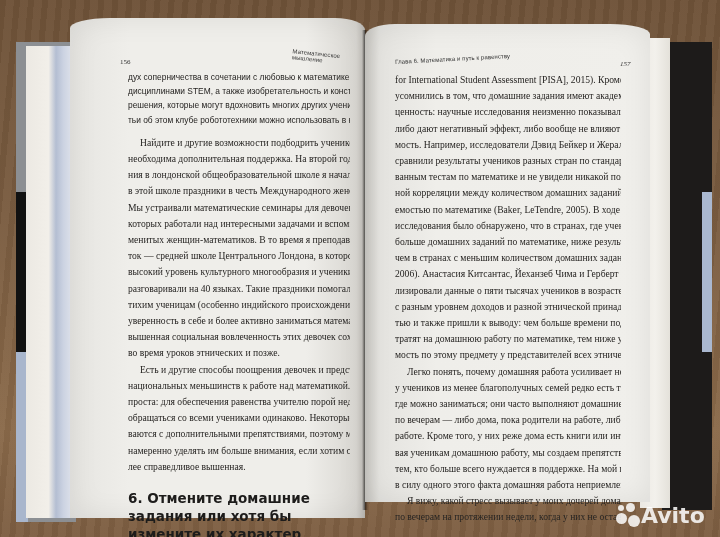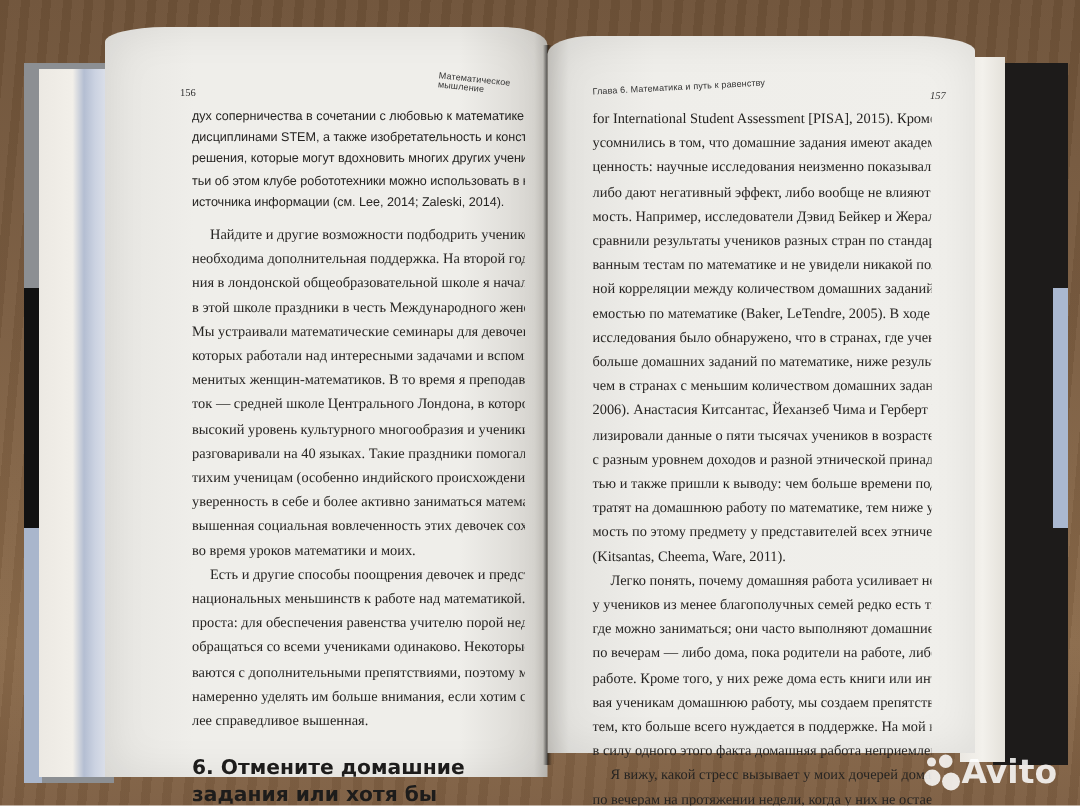--- a/index.html
+++ b/index.html
@@ -96,38 +96,37 @@
 <div class="page page-left">
   <div class="folio" style="left:50px; top:40px;">156</div>
   <div class="running-head" style="left:222px; top:34px; transform:rotate(6deg);">Математическое мышление</div>
 
   <div class="body-text" style="left:58px; top:52px; width:222px;">
     <p class="sans-small">
       <span class="line">дух соперничества в сочетании с любовью к математике и другим</span>
       <span class="line">дисциплинами STEM, а также изобретательность и конструктивные</span>
       <span class="line">решения, которые могут вдохновить многих других учеников. Ста-</span>
       <span class="line">тьи об этом клубе робототехники можно использовать в качестве</span>
-      <span class="line">источника информации (см. Lee, 2014; Zaleski, 2014).</span>
     </p>
     <div style="height:8px"></div>
     <p>
       <span class="line" style="padding-left:12px">Найдите и другие возможности подбодрить учеников, которым</span>
       <span class="line">необходима дополнительная поддержка. На второй год преподава-</span>
       <span class="line">ния в лондонской общеобразовательной школе я начала проводить</span>
       <span class="line">в этой школе праздники в честь Международного женского дня.</span>
       <span class="line">Мы устраивали математические семинары для девочек, во время</span>
       <span class="line">которых работали над интересными задачами и вспоминали зна-</span>
       <span class="line">менитых женщин-математиков. В то время я преподавала в Хаверс-</span>
       <span class="line">ток — средней школе Центрального Лондона, в которой отмечался</span>
       <span class="line">высокий уровень культурного многообразия и ученики которой</span>
       <span class="line">разговаривали на 40 языках. Такие праздники помогали многим</span>
       <span class="line">тихим ученицам (особенно индийского происхождения) обрести</span>
       <span class="line">уверенность в себе и более активно заниматься математикой. По-</span>
       <span class="line">вышенная социальная вовлеченность этих девочек сохранялась</span>
-      <span class="line">во время уроков математики и моих.</span>
+      <span class="line">во время уроков этнических и позже.</span>
     </p>
     <p>
       <span class="line" style="padding-left:12px">Есть и другие способы поощрения девочек и представителей</span>
       <span class="line">национальных меньшинств к работе над математикой. Но суть</span>
       <span class="line">проста: для обеспечения равенства учителю порой недостаточно</span>
       <span class="line">обращаться со всеми учениками одинаково. Некоторые сталки-</span>
       <span class="line">ваются с дополнительными препятствиями, поэтому мы должны</span>
       <span class="line">намеренно уделять им больше внимания, если хотим создать бо-</span>
       <span class="line">лее справедливое вышенная.</span>
     </p>
@@ -155,21 +154,20 @@
       <span class="line">емостью по математике (Baker, LeTendre, 2005). В ходе еще одного</span>
       <span class="line">исследования было обнаружено, что в странах, где ученикам дают</span>
       <span class="line">больше домашних заданий по математике, ниже результаты тестов,</span>
       <span class="line">чем в странах с меньшим количеством домашних заданий (Mikki,</span>
       <span class="line">2006). Анастасия Китсантас, Йеханзеб Чима и Герберт Уэр проана-</span>
       <span class="line">лизировали данные о пяти тысячах учеников в возрасте 15–16 лет</span>
       <span class="line">с разным уровнем доходов и разной этнической принадлежнос-</span>
       <span class="line">тью и также пришли к выводу: чем больше времени подростки</span>
       <span class="line">тратят на домашнюю работу по математике, тем ниже успевае-</span>
       <span class="line">мость по этому предмету у представителей всех этнических групп</span>
-      <span class="line">(Kitsantas, Cheema, Ware, 2011).</span>
     </p>
     <p>
       <span class="line" style="padding-left:12px">Легко понять, почему домашняя работа усиливает неравенство:</span>
       <span class="line">у учеников из менее благополучных семей редко есть тихое место,</span>
       <span class="line">где можно заниматься; они часто выполняют домашние задания</span>
       <span class="line">по вечерам — либо дома, пока родители на работе, либо на своей</span>
       <span class="line">работе. Кроме того, у них реже дома есть книги или интернет. Да-</span>
       <span class="line">вая ученикам домашнюю работу, мы создаем препятствия именно</span>
       <span class="line">тем, кто больше всего нуждается в поддержке. На мой взгляд, даже</span>
       <span class="line">в силу одного этого факта домашняя работа неприемлема.</span>

